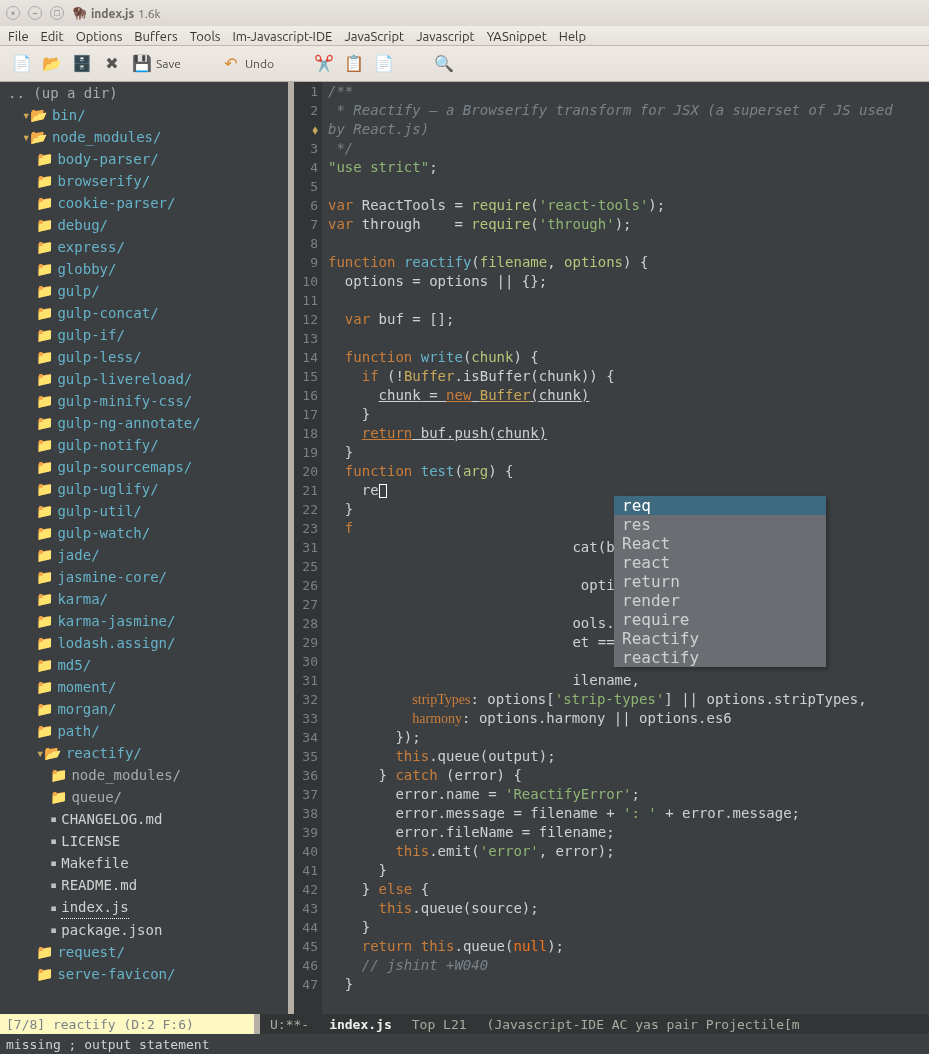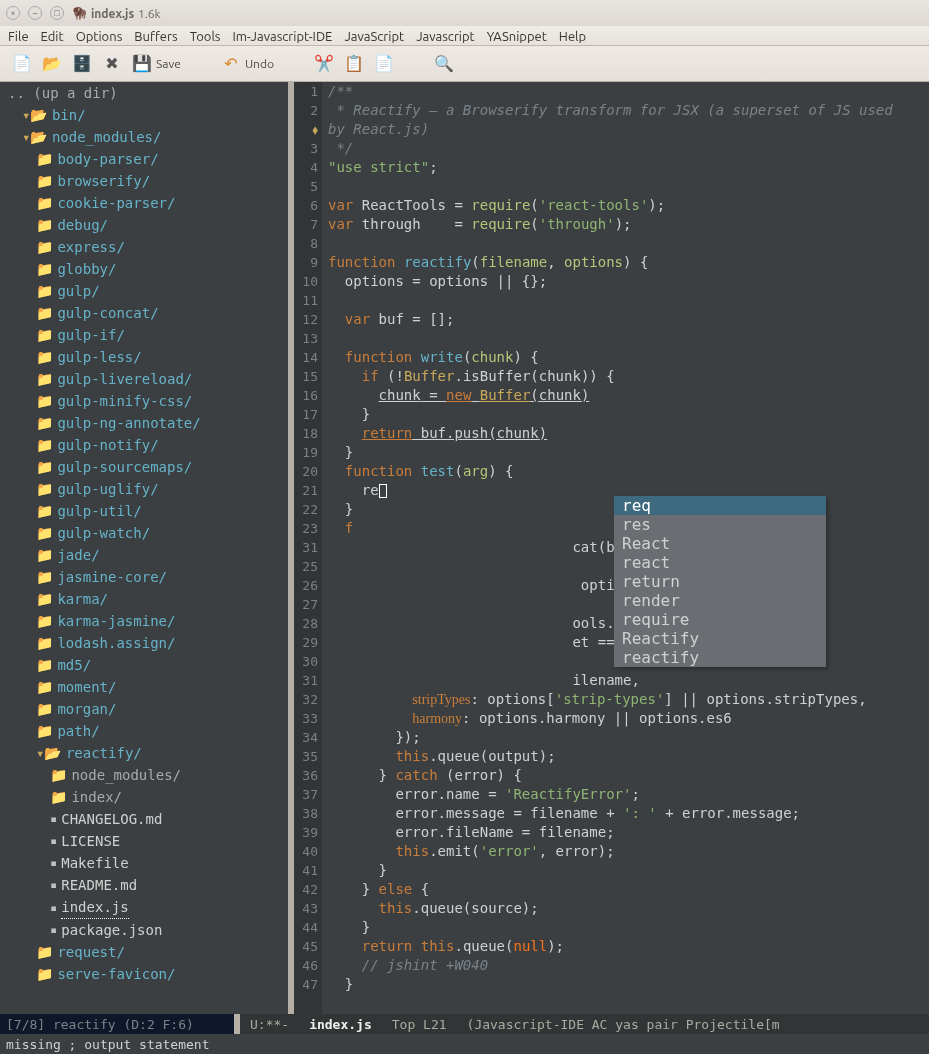--- a/index.html
+++ b/index.html
@@ -144,22 +144,22 @@
   line-height: 19px;
 }
 .ac-item { padding: 0 8px; cursor:pointer; }
 .ac-item.sel { background: #3d6a7e; color:#fff; }
 .statusbar {
   height: 20px;
   display: flex;
   font-size: 13px;
 }
 .sb-left {
-  width: 234px;
-  background: #0f172a;
+  width: 254px;
+  background: #fef9c3;
   color: #7a8288;
   padding-left: 6px;
   display:flex; align-items:center;
   white-space: nowrap;
   overflow: hidden;
 }
 .sb-right {
   flex: 1;
   background: #323536;
   color: #a8ad9f;
@@ -367,21 +367,21 @@
         <div class="entry indent-2">
           <span class="folder-icon">▾📂</span>
           <span class="dir-link">reactify/</span>
         </div>
         <div class="entry indent-3">
           <span class="folder-icon">📁</span>
           <span class="dir-link-gray">node_modules/</span>
         </div>
         <div class="entry indent-3">
           <span class="folder-icon">📁</span>
-          <span class="dir-link-gray">index/</span>
+          <span class="dir-link-gray">queue/</span>
         </div>
         <div class="entry indent-3">
           <span class="file-icon">▪</span>
           <span class="file-link">CHANGELOG.md</span>
         </div>
         <div class="entry indent-3">
           <span class="file-icon">▪</span>
           <span class="file-link">LICENSE</span>
         </div>
         <div class="entry indent-3">

